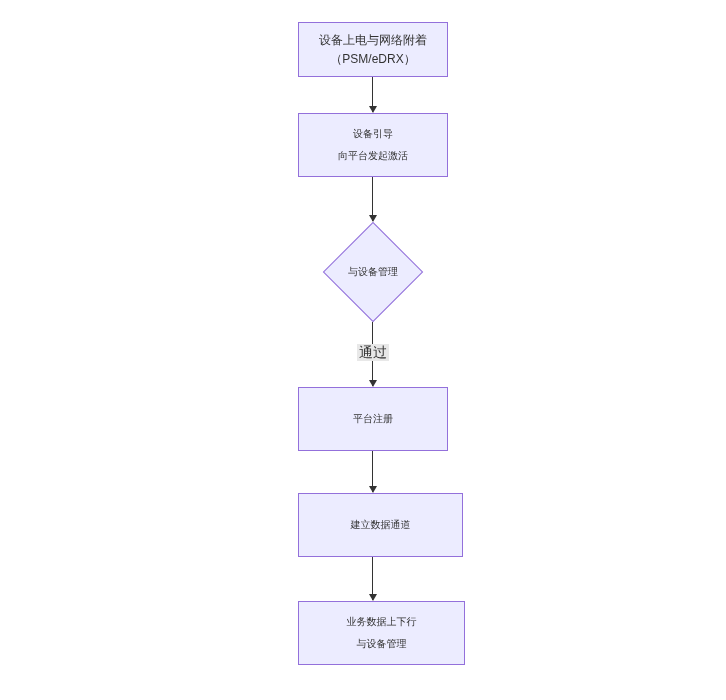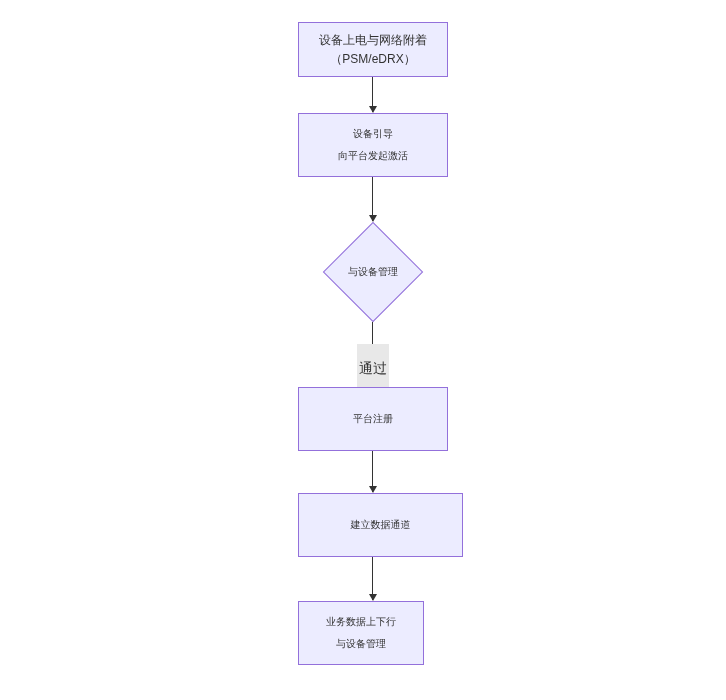--- a/index.html
+++ b/index.html
@@ -76,21 +76,21 @@
     align-items: center;
     justify-content: center;
   }
   .edge-label {
     position: absolute;
     transform: translateX(-50%);
     background: #e8e8e8;
     color: #333333;
     font-size: 14px;
     line-height: 17px;
-    padding: 16px 2px;
+    padding: 0 2px;
     white-space: nowrap;
   }
 </style>
 </head>
 <body>
 
 <div class="canvas">
 
   <div class="node rect" style="left:298px; top:22px; width:150px; height:55px;">
     <span class="line fs-small">设备上电与网络附着</span>
@@ -121,18 +121,18 @@
   </div>
 
   <div class="arrow" style="left:372px; top:451px; height:41px;"></div>
 
   <div class="node rect" style="left:298px; top:493px; width:165px; height:64px;">
     <span class="line">建立数据通道</span>
   </div>
 
   <div class="arrow" style="left:372px; top:557px; height:43px;"></div>
 
-  <div class="node rect" style="left:298px; top:601px; width:126px; height:64px;">
+  <div class="node rect" style="left:298px; top:601px; width:167px; height:64px;">
     <span class="line">业务数据上下行</span>
     <span class="line">与设备管理</span>
   </div>
 
 </div>
 
 </body></html>

